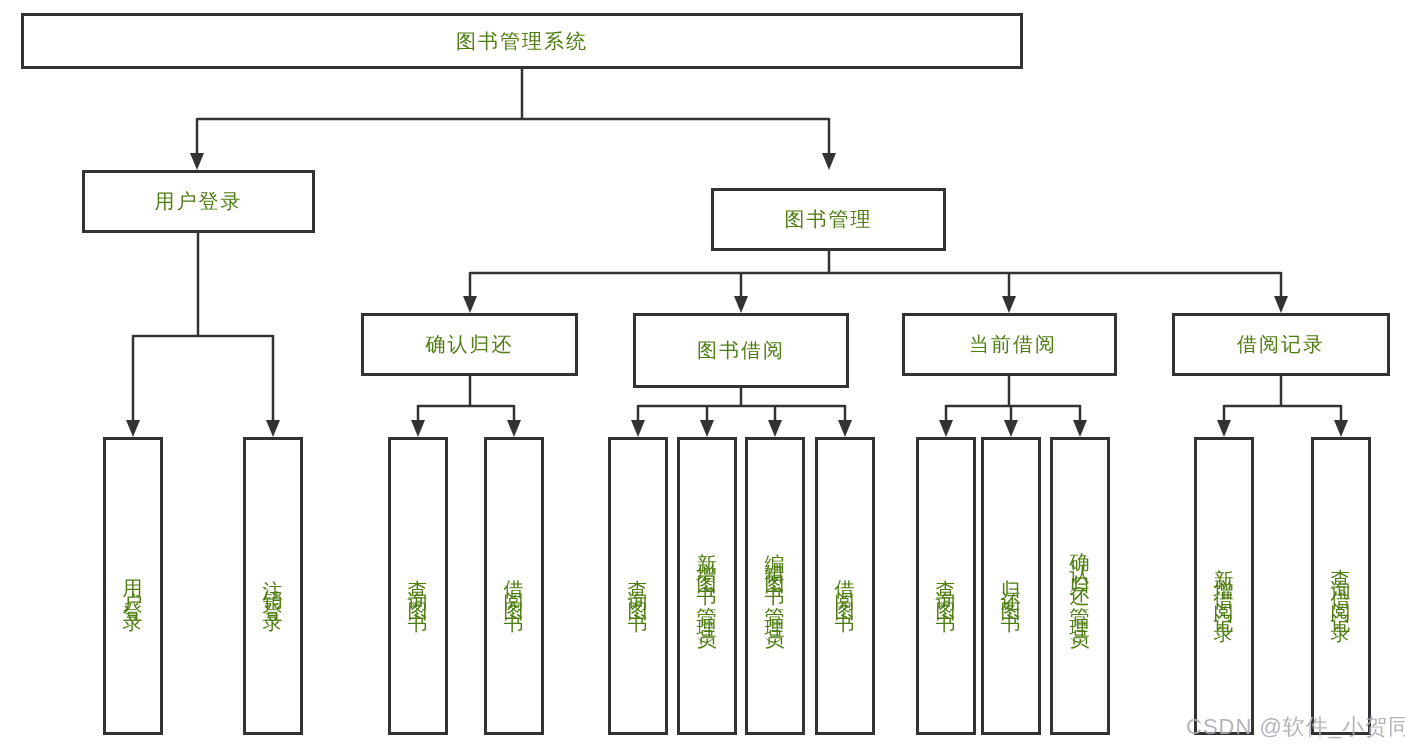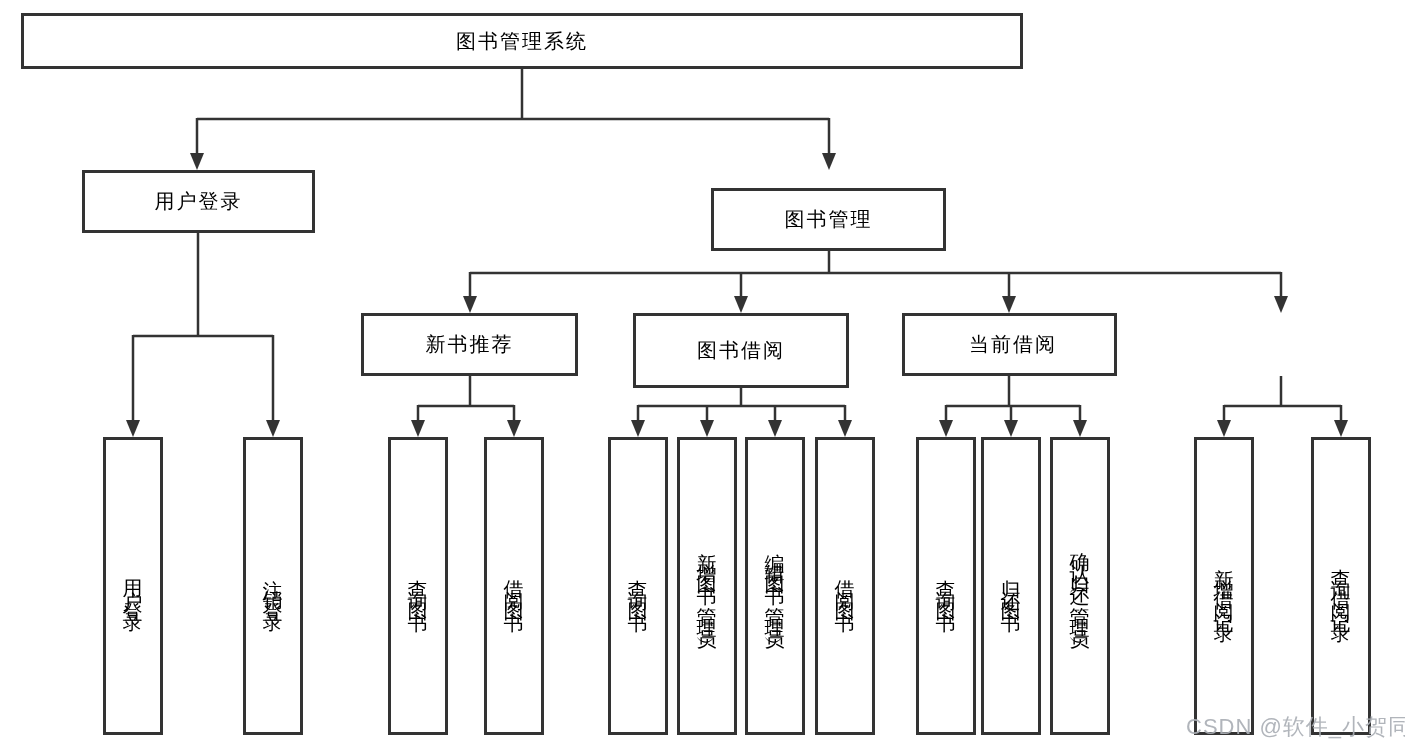--- a/index.html
+++ b/index.html
@@ -14,21 +14,21 @@
   #wires {
     position: absolute;
     left: 0; top: 0;
     z-index: 0;
   }
   .node {
     position: absolute;
     box-sizing: border-box;
     background: #ffffff;
     border: 3px solid #333333;
-    color: #000000;
+    color: #4d7c0f;
     display: flex;
     align-items: center;
     justify-content: center;
     z-index: 1;
   }
   .node.h {
     font-size: 20px;
     letter-spacing: 2px;
     text-align: center;
   }
@@ -157,28 +157,31 @@
   </div>
 
   <div class="node h pos-l2a">
     <span>用户登录</span>
   </div>
   <div class="node h pos-l2b">
     <span>图书管理</span>
   </div>
 
   <div class="node h pos-l3a">
-    <span>新书推荐</span>
+    <span>确认归还</span>
   </div>
   <div class="node h pos-l3b">
     <span>图书借阅</span>
   </div>
   <div class="node h pos-l3c">
     <span>当前借阅</span>
   </div>
+  <div class="node h pos-l3d">
+    <span>借阅记录</span>
+  </div>
 
   <div class="node v pos-v1">
     <span class="vtext">用户登录</span>
   </div>
   <div class="node v pos-v2">
     <span class="vtext">注销登录</span>
   </div>
   <div class="node v pos-v3">
     <span class="vtext">查询图书</span>
   </div>

